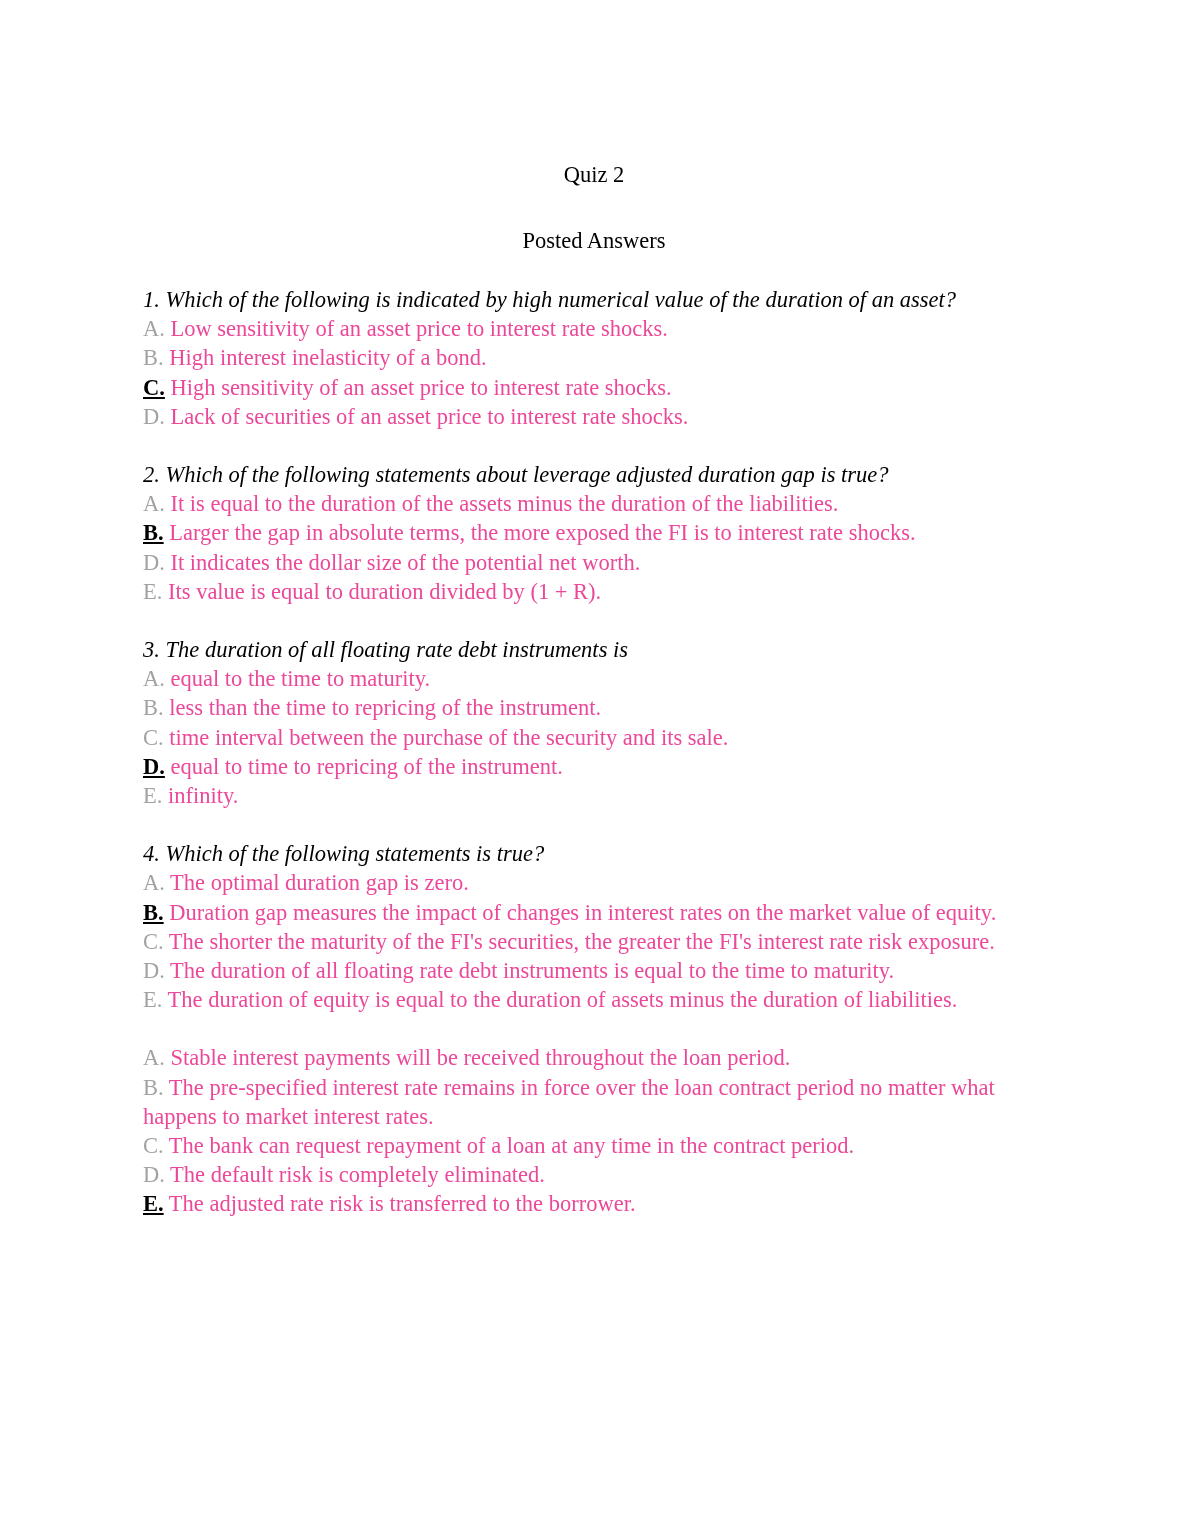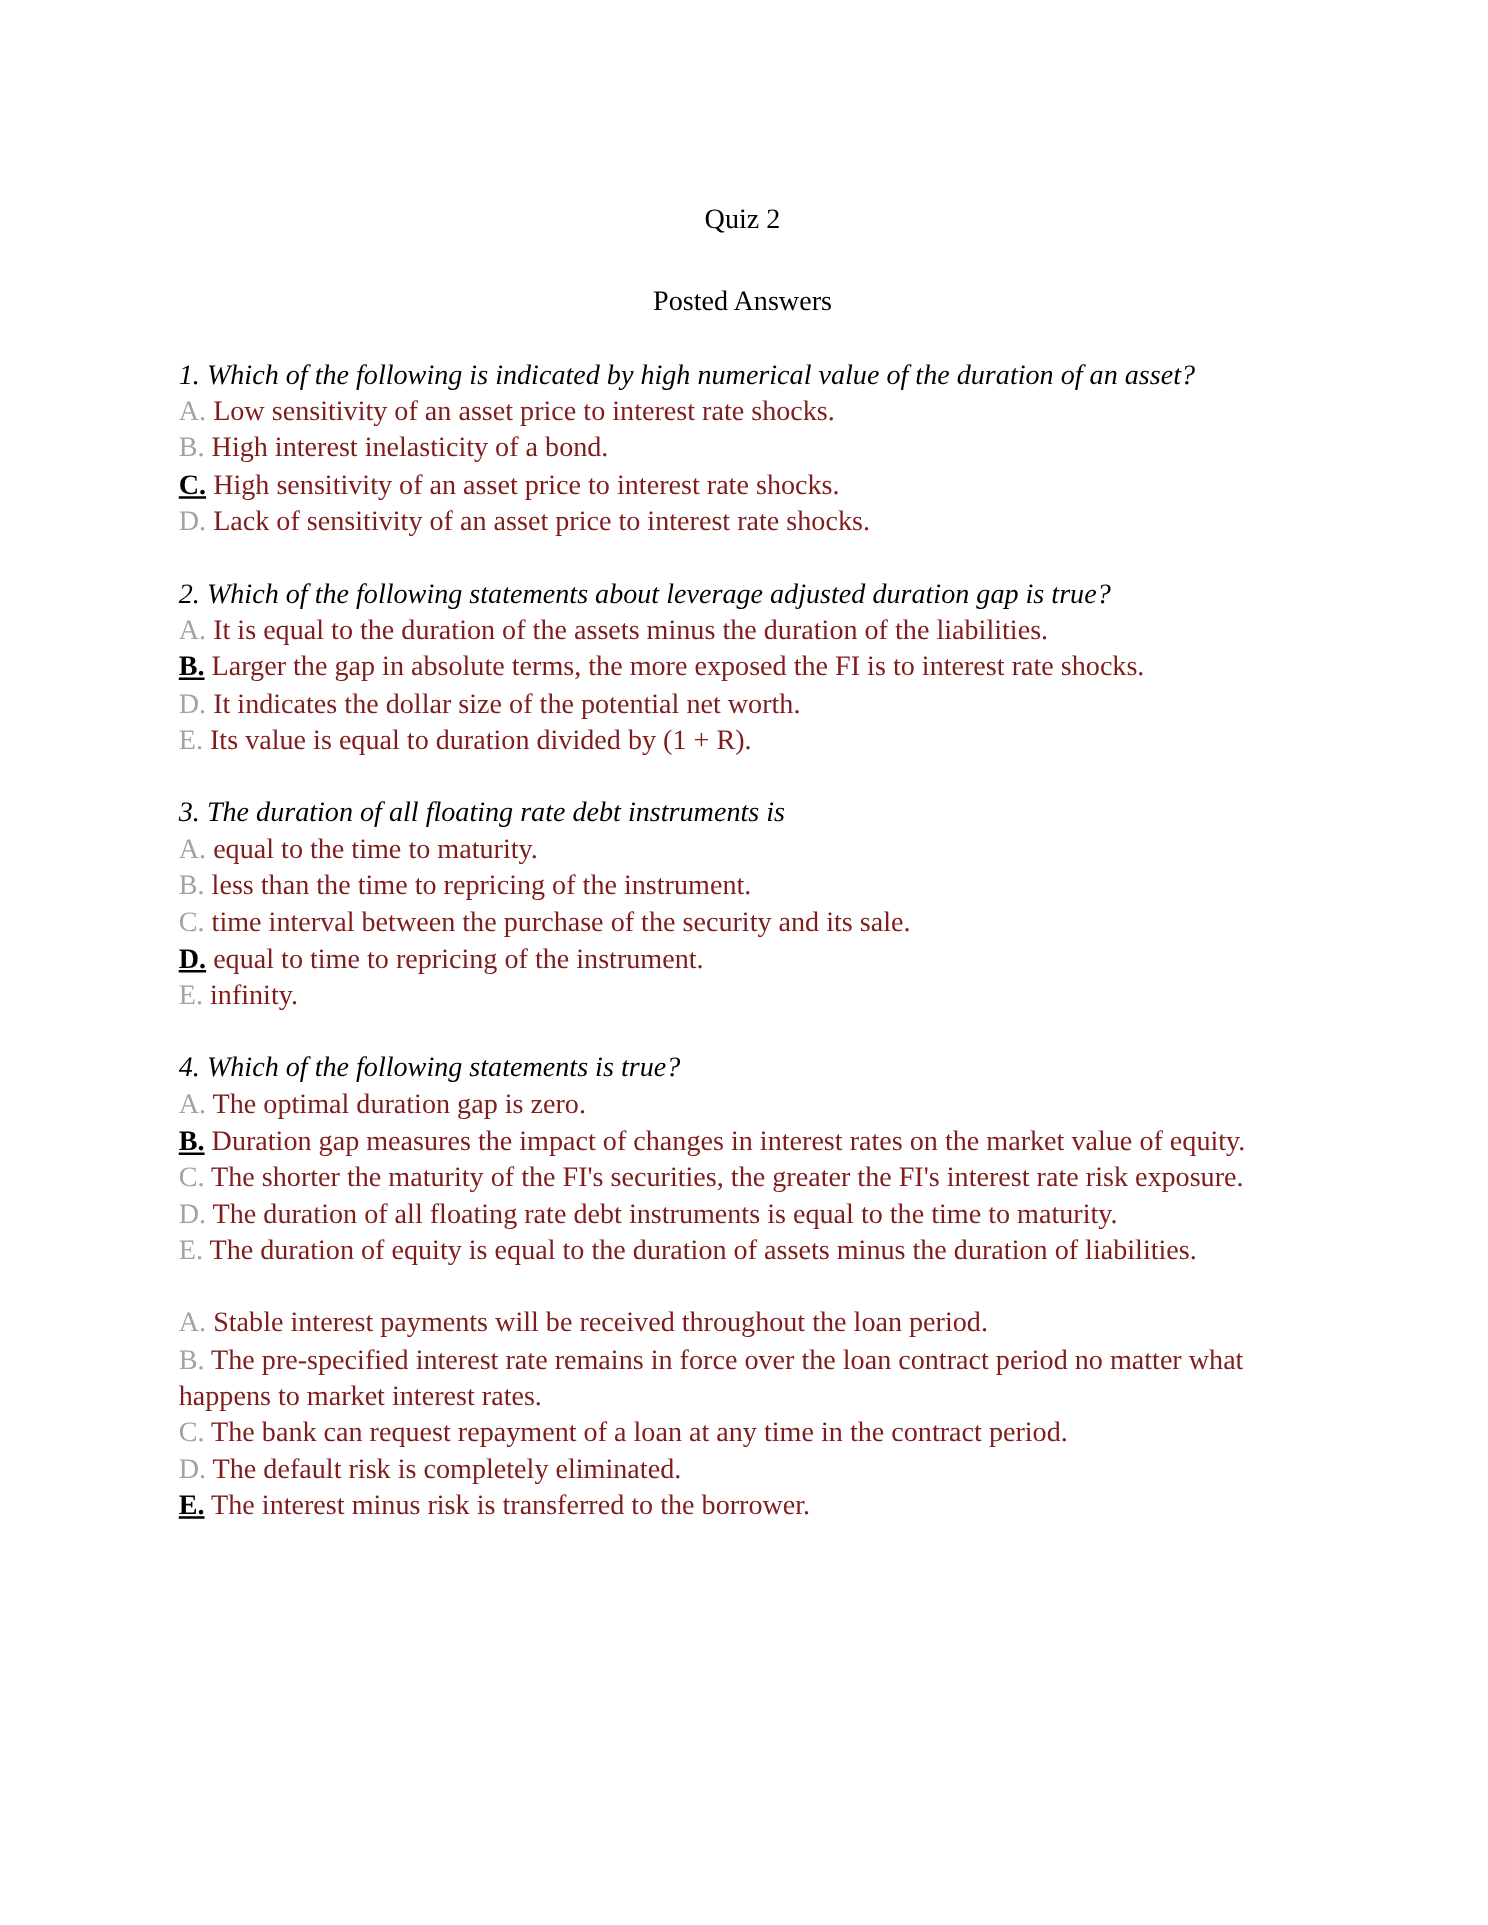--- a/index.html
+++ b/index.html
@@ -76,40 +76,40 @@
     color: #a2a2a2;
   }
 
   .opt-letter.correct {
     color: #000000;
     font-weight: bold;
     text-decoration: underline;
   }
 
   .opt-text {
-    color: #7f1d1d;
+    color: #ec4899;
   }
 </style>
 </head>
 <body>
 
 <div class="page">
   <div class="doc-body">
 
     <div class="doc-title">Quiz 2</div>
 
     <div class="doc-subtitle">Posted Answers</div>
 
     <div class="questions">
         <div class="question-block">
           <div class="question-stem">1. Which of the following is indicated by high numerical value of the duration of an asset?</div>
           <div class="option-row"><span class="opt-letter">A.</span> <span class="opt-text">Low sensitivity of an asset price to interest rate shocks.</span></div>
           <div class="option-row"><span class="opt-letter">B.</span> <span class="opt-text">High interest inelasticity of a bond.</span></div>
           <div class="option-row"><span class="opt-letter correct">C.</span> <span class="opt-text">High sensitivity of an asset price to interest rate shocks.</span></div>
-          <div class="option-row"><span class="opt-letter">D.</span> <span class="opt-text">Lack of sensitivity of an asset price to interest rate shocks.</span></div>
+          <div class="option-row"><span class="opt-letter">D.</span> <span class="opt-text">Lack of securities of an asset price to interest rate shocks.</span></div>
         </div>
         <div class="question-block">
           <div class="question-stem">2. Which of the following statements about leverage adjusted duration gap is true?</div>
           <div class="option-row"><span class="opt-letter">A.</span> <span class="opt-text">It is equal to the duration of the assets minus the duration of the liabilities.</span></div>
           <div class="option-row"><span class="opt-letter correct">B.</span> <span class="opt-text">Larger the gap in absolute terms, the more exposed the FI is to interest rate shocks.</span></div>
           <div class="option-row"><span class="opt-letter">D.</span> <span class="opt-text">It indicates the dollar size of the potential net worth.</span></div>
           <div class="option-row"><span class="opt-letter">E.</span> <span class="opt-text">Its value is equal to duration divided by (1 + R).</span></div>
         </div>
         <div class="question-block">
           <div class="question-stem">3. The duration of all floating rate debt instruments is</div>
@@ -125,18 +125,18 @@
           <div class="option-row"><span class="opt-letter correct">B.</span> <span class="opt-text">Duration gap measures the impact of changes in interest rates on the market value of equity.</span></div>
           <div class="option-row"><span class="opt-letter">C.</span> <span class="opt-text">The shorter the maturity of the FI's securities, the greater the FI's interest rate risk exposure.</span></div>
           <div class="option-row"><span class="opt-letter">D.</span> <span class="opt-text">The duration of all floating rate debt instruments is equal to the time to maturity.</span></div>
           <div class="option-row"><span class="opt-letter">E.</span> <span class="opt-text">The duration of equity is equal to the duration of assets minus the duration of liabilities.</span></div>
         </div>
         <div class="question-block">
           <div class="option-row"><span class="opt-letter">A.</span> <span class="opt-text">Stable interest payments will be received throughout the loan period.</span></div>
           <div class="option-row"><span class="opt-letter">B.</span> <span class="opt-text">The pre-specified interest rate remains in force over the loan contract period no matter what happens to market interest rates.</span></div>
           <div class="option-row"><span class="opt-letter">C.</span> <span class="opt-text">The bank can request repayment of a loan at any time in the contract period.</span></div>
           <div class="option-row"><span class="opt-letter">D.</span> <span class="opt-text">The default risk is completely eliminated.</span></div>
-          <div class="option-row"><span class="opt-letter correct">E.</span> <span class="opt-text">The interest minus risk is transferred to the borrower.</span></div>
+          <div class="option-row"><span class="opt-letter correct">E.</span> <span class="opt-text">The adjusted rate risk is transferred to the borrower.</span></div>
         </div>
       </div>
 
   </div>
 </div>
 
 </body></html>

